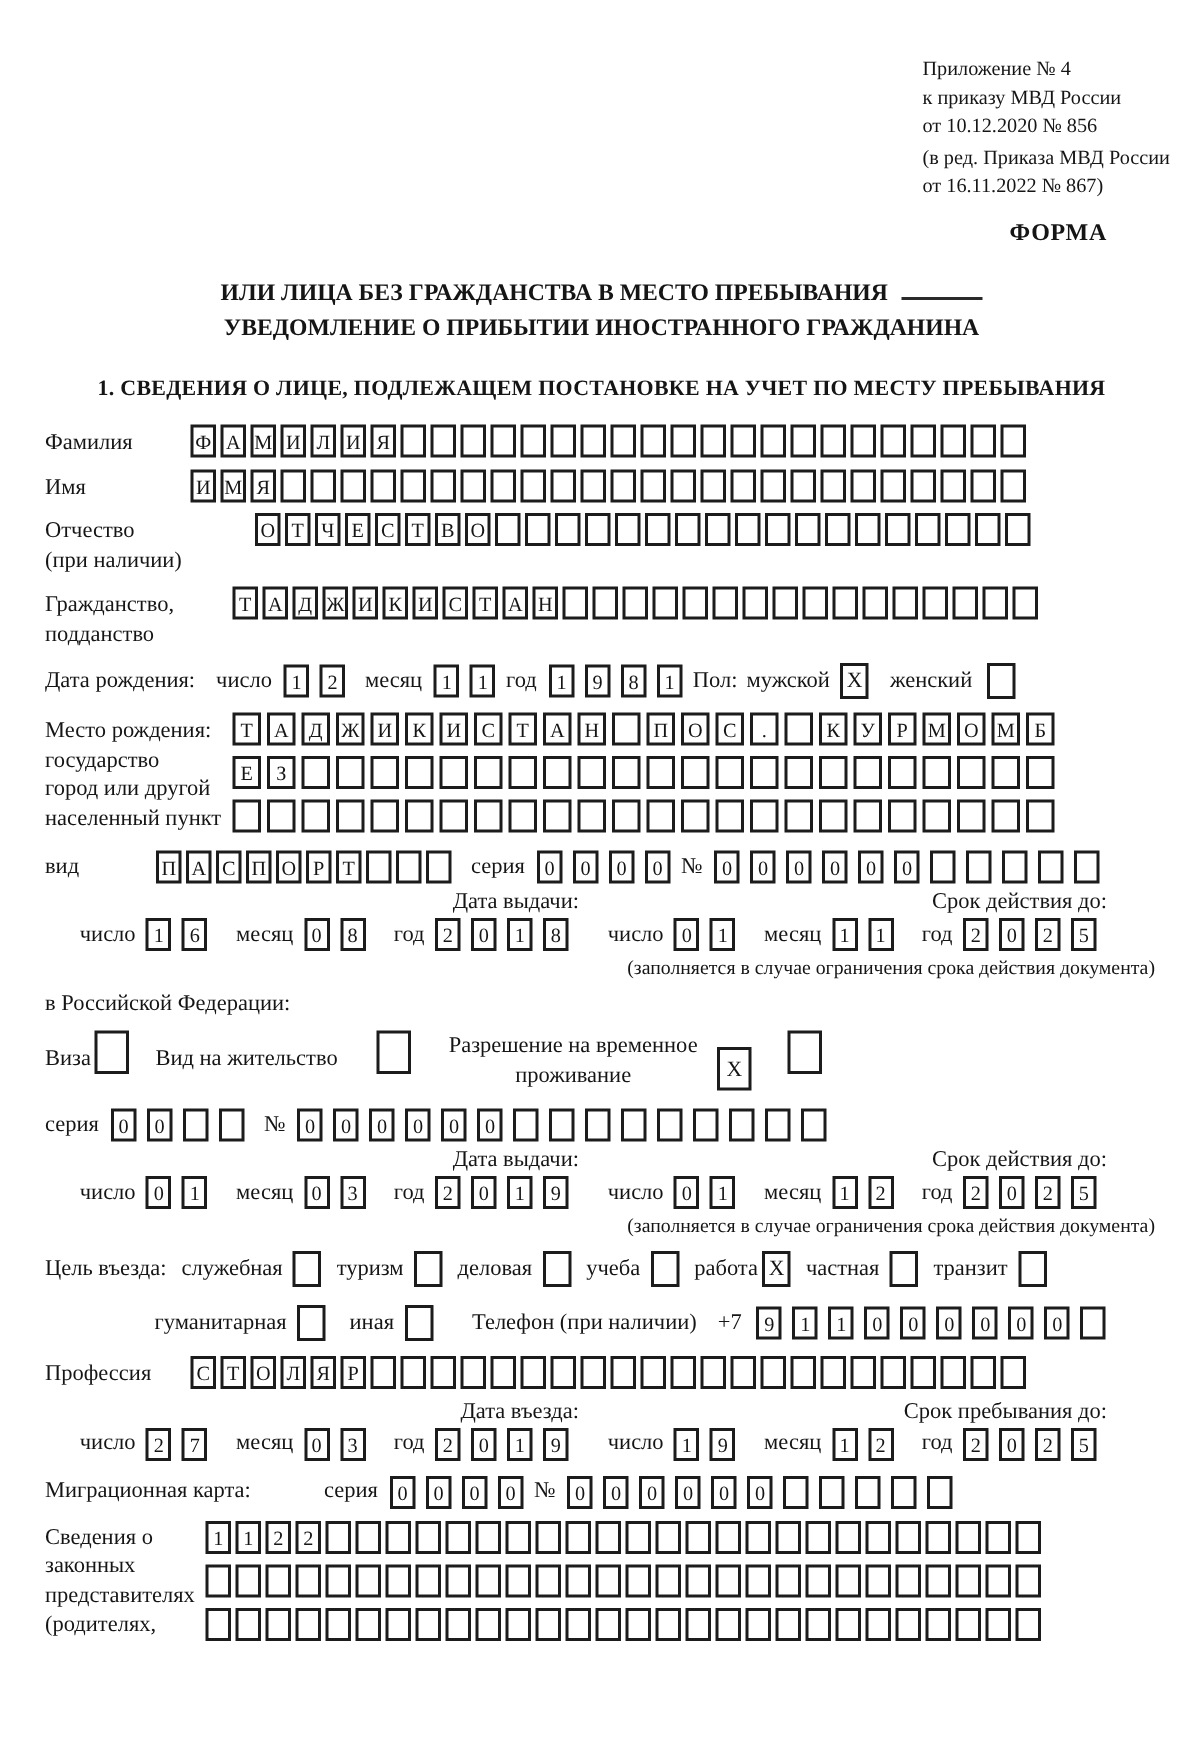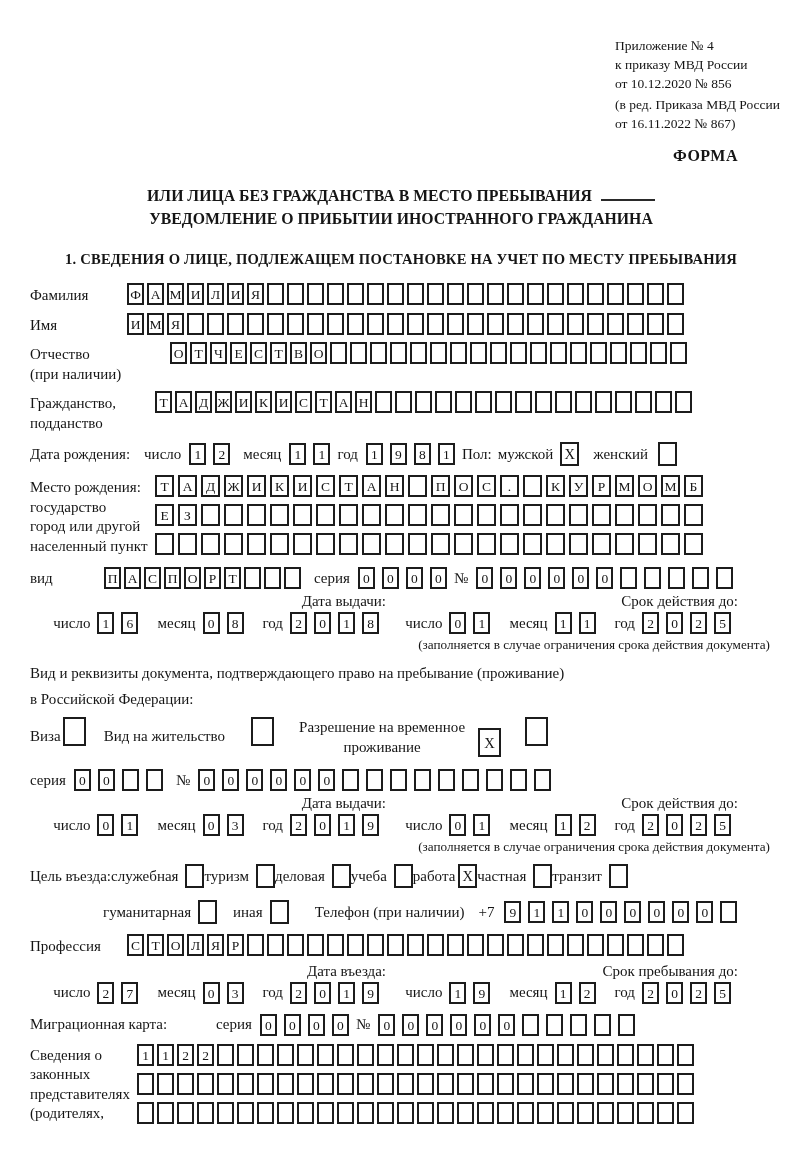--- a/index.html
+++ b/index.html
@@ -70,21 +70,21 @@
   .opt-row { display: flex; align-items: flex-start; margin-top: 8px; font-size: 15px; }
   .opt { display: flex; align-items: flex-end; }
   .opt .olabel { line-height: 20px; }
   .opt .center2 { width: 172px; text-align: center; }
   .opt .center3 { width: 170px; text-align: center; }
 
   .intro { font-size: 15px; margin-top: 10px; line-height: 20px; }
 
   
   .purpose-row { display: flex; align-items: center; margin-top: 9px; font-size: 15px; }
-  .purpose-row .pitem { display: flex; align-items: center; }
+  .purpose-row .pitem { margin-left: 10px; display: flex; align-items: center; }
   .purpose-row .pitem:first-child { margin-left: 0; }
 
   
   .rep-row { display: flex; align-items: flex-start; margin-top: 8px; }
   .rep-labels { width: 107px; font-size: 15px; line-height: 19.5px; flex: none; padding-top: 2px; }
 </style>
 </head>
 <body>
 
 <div class="page">
@@ -441,21 +441,20 @@
             <span class="cell">2</span>
             <span class="cell">0</span>
             <span class="cell">2</span>
             <span class="cell">5</span>
           </span>
       </div>
     </div>
   </div>
   <div class="dfoot">(заполняется в случае ограничения срока действия документа)</div>
 
-  <div class="intro">Вид и реквизиты документа, подтверждающего право на пребывание (проживание)</div>
   <div class="intro" style="margin-top:6px;">в Российской Федерации:</div>
 
   <div class="opt-row">
     <span class="opt">
       <span class="olabel">Виза</span>
       <span class="cb lg" style="margin-left:2px;"></span>
     </span>
     <span class="opt" style="margin-left:18px;">
       <span class="olabel">Вид на жительство</span>
       <span class="cb lg" style="margin-left:26px;"></span>

